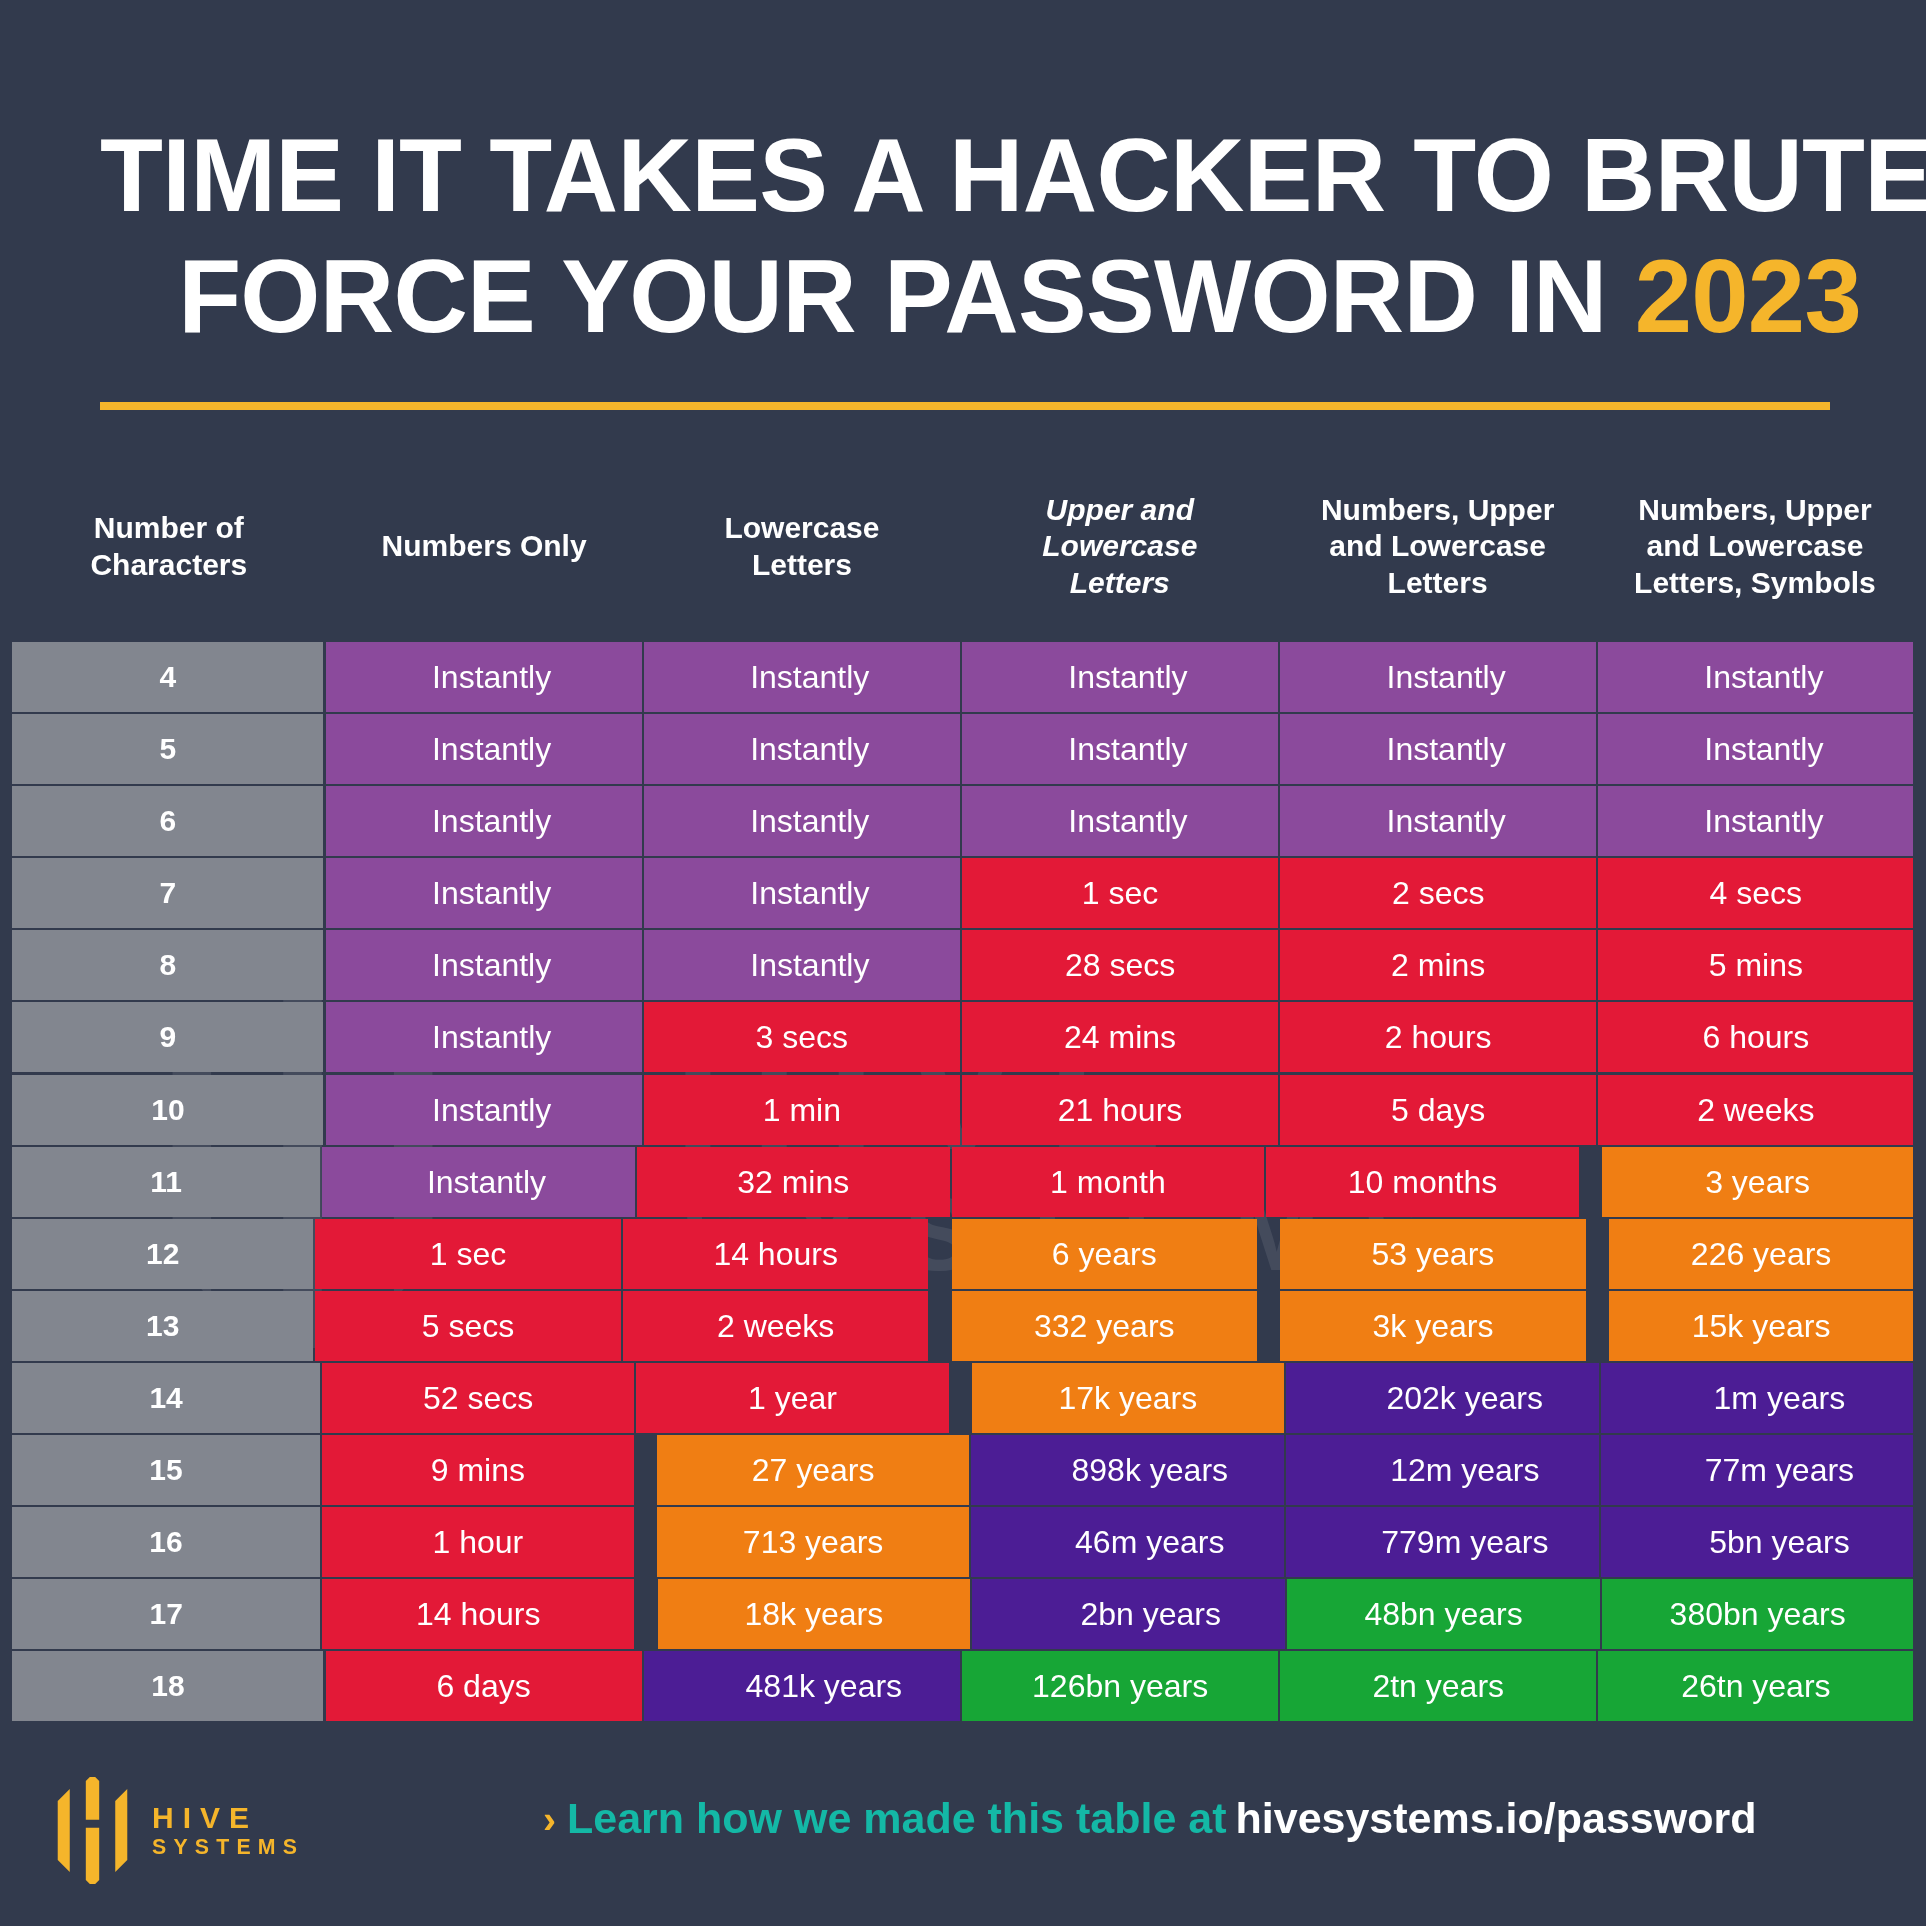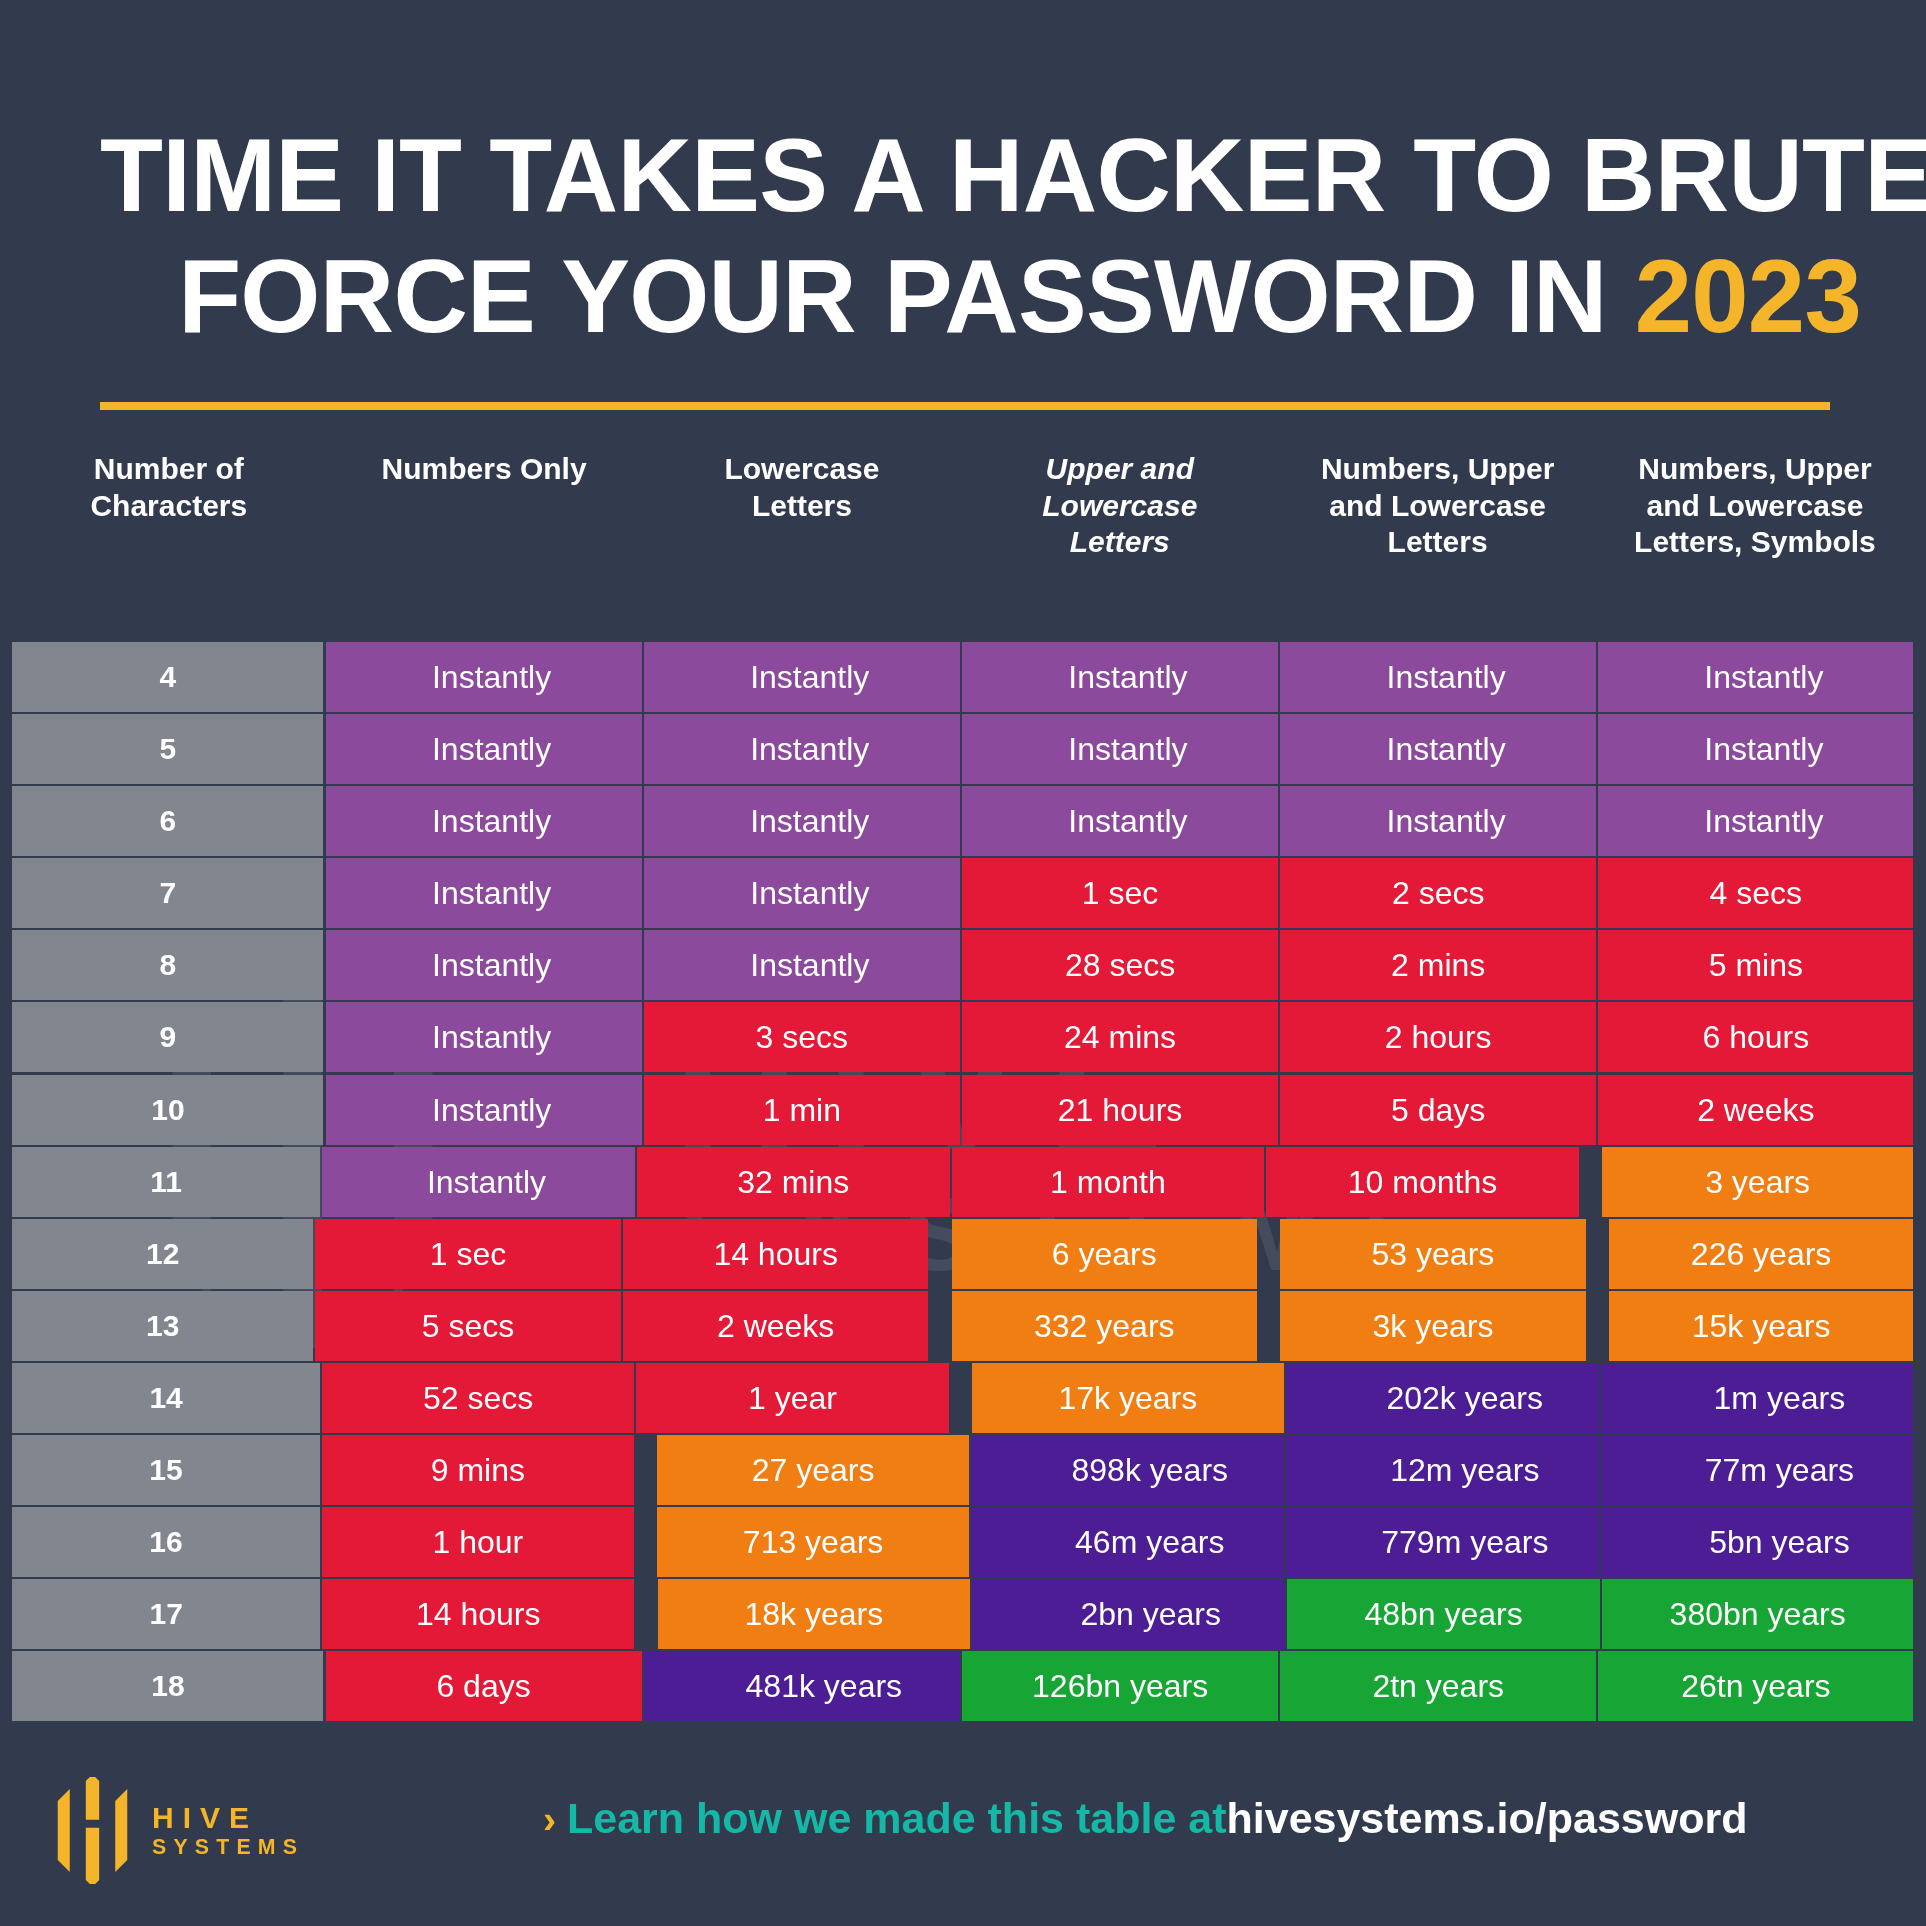--- a/index.html
+++ b/index.html
@@ -86,21 +86,21 @@
     position: absolute;
     left: 12.4px;
     top: 451px;
     width: 1901px;
     z-index: 10;
   }
 
   .thead {
     display: flex;
     height: 191px;
-    align-items: flex-start;
+    align-items: center;
   }
   .th {
     color: #ffffff;
     font-size: 30px;
     font-weight: 700;
     line-height: 1.22;
     text-align: center;
     padding: 0 6.9px;
   }
   .th.col0 { width: 313px; }
@@ -194,21 +194,21 @@
   }
   #cta-lead {
     color: #14b8a6;
     font-size: 43px;
     font-weight: 700;
   }
   #cta-url {
     color: #ffffff;
     font-size: 43px;
     font-weight: 700;
-    margin-left: 0;
+    margin-left: 9px;
   }
 </style>
 </head>
 <body>
 
 <div id="root">
 
   <div id="watermark">
     <svg class="wm-hex" viewBox="0 0 120 160">
       <path d="M6 38 L22 20 L22 140 L6 122 Z" fill="#ffffff"></path>

